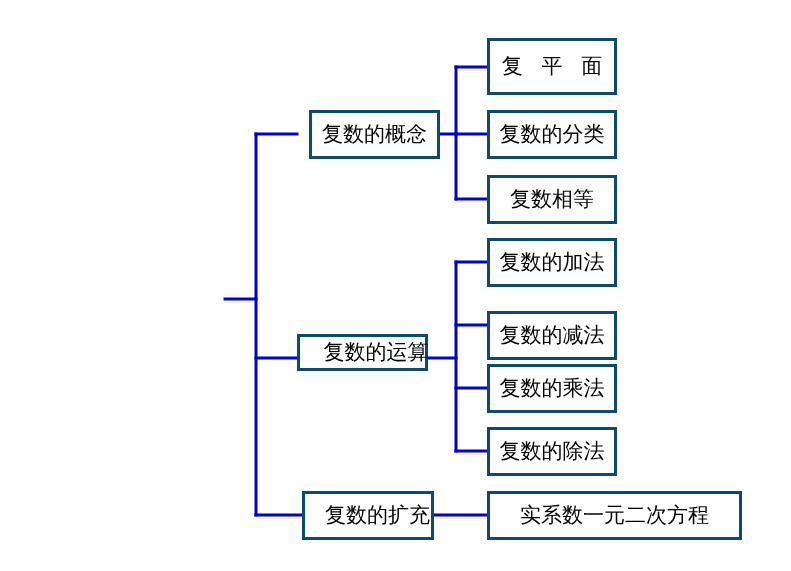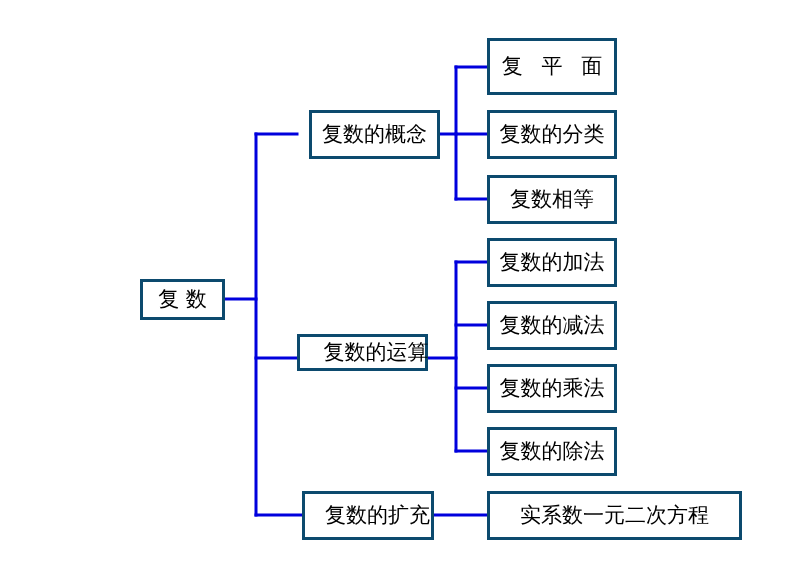--- a/index.html
+++ b/index.html
@@ -56,23 +56,20 @@
       <line x1="456" y1="262" x2="456" y2="451"></line>
       <line x1="456" y1="262" x2="487" y2="262"></line>
       <line x1="456" y1="325" x2="487" y2="325"></line>
       <line x1="456" y1="388" x2="487" y2="388"></line>
       <line x1="456" y1="451" x2="487" y2="451"></line>
 
       <line x1="434" y1="515" x2="487" y2="515"></line>
     </g>
   </svg>
 
-  <div class="node root" style="left:140px;top:279px;width:85px;height:41px;">
-    <span>复 数</span>
-  </div>
 
   <div class="node" style="left:297px;top:110px;width:131px;height:49px;margin-left:12px;">
     <span>复数的概念</span>
   </div>
 
   <div class="node" style="left:297px;top:334px;width:131px;height:37px;padding-left:27px;">
     <span>复数的运算</span>
   </div>
 
   <div class="node" style="left:302px;top:491px;width:132px;height:49px;padding-left:19px;">
@@ -88,21 +85,21 @@
   </div>
 
   <div class="node" style="left:487px;top:175px;width:130px;height:49px;">
     <span>复数相等</span>
   </div>
 
   <div class="node" style="left:487px;top:238px;width:130px;height:49px;">
     <span>复数的加法</span>
   </div>
 
-  <div class="node" style="left:487px;top:301px;width:130px;height:49px;">
+  <div class="node" style="left:487px;top:311px;width:130px;height:49px;">
     <span>复数的减法</span>
   </div>
 
   <div class="node" style="left:487px;top:364px;width:130px;height:49px;">
     <span>复数的乘法</span>
   </div>
 
   <div class="node" style="left:487px;top:427px;width:130px;height:49px;">
     <span>复数的除法</span>
   </div>

